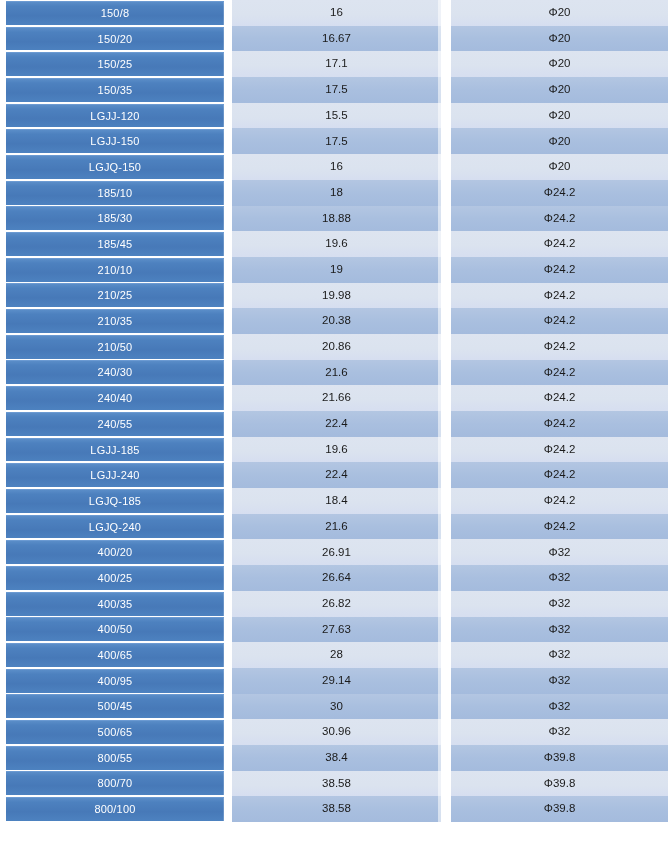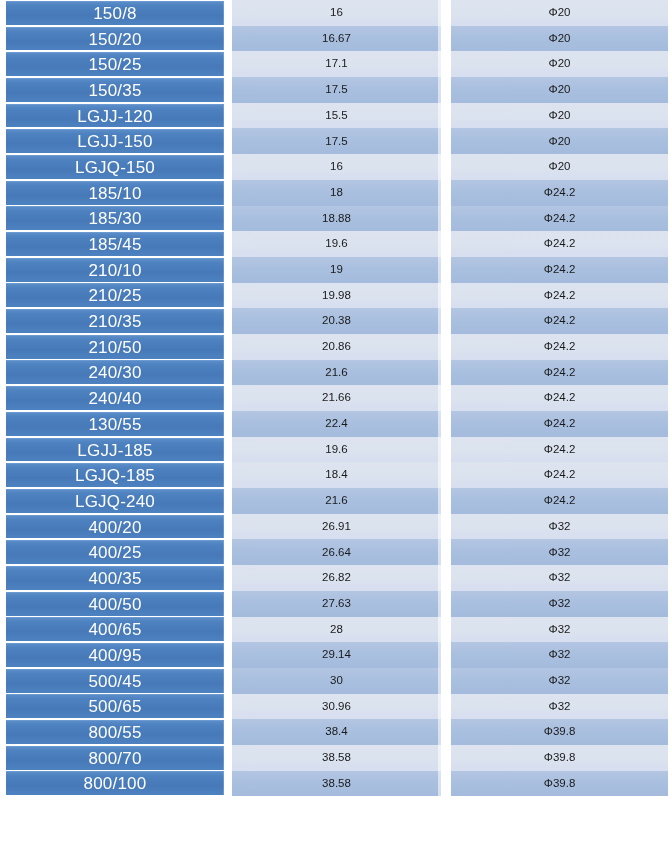--- a/index.html
+++ b/index.html
@@ -39,21 +39,21 @@
   .col-model {
     width: 228px;
   }
   .col-model .pill {
     margin: 0 4px 0 6px;
     height: 23px;
     display: flex;
     align-items: center;
     justify-content: center;
     color: #ffffff;
-    font-size: 17px;
+    font-size: 11px;
     letter-spacing: 0.2px;
     background: linear-gradient(to bottom,
                 #5a8dc8 0%,
                 #4d81bf 18%,
                 #4779b8 60%,
                 #4d82c0 100%);
     border-top: 1px solid #6b9ad2;
     box-shadow: inset -1px 0 0 rgba(255,255,255,0.18);
   }
 
@@ -345,40 +345,55 @@
           </div>
         </td>
         <td class="cell col-dia">
           <div class="band">
             <span class="txt">Φ24.2</span>
           </div>
         </td>
       </tr>
       <tr class="spec-row r-dark">
         <td class="cell col-model">
-          <div class="pill">130/55</div>
+          <div class="pill">240/55</div>
         </td>
         <td class="cell col-val">
           <div class="band">
             <span class="txt">22.4</span>
           </div>
         </td>
         <td class="cell col-dia">
           <div class="band">
             <span class="txt">Φ24.2</span>
           </div>
         </td>
       </tr>
       <tr class="spec-row r-light">
         <td class="cell col-model">
           <div class="pill">LGJJ-185</div>
         </td>
         <td class="cell col-val">
           <div class="band">
             <span class="txt">19.6</span>
+          </div>
+        </td>
+        <td class="cell col-dia">
+          <div class="band">
+            <span class="txt">Φ24.2</span>
+          </div>
+        </td>
+      </tr>
+      <tr class="spec-row r-dark">
+        <td class="cell col-model">
+          <div class="pill">LGJJ-240</div>
+        </td>
+        <td class="cell col-val">
+          <div class="band">
+            <span class="txt">22.4</span>
           </div>
         </td>
         <td class="cell col-dia">
           <div class="band">
             <span class="txt">Φ24.2</span>
           </div>
         </td>
       </tr>
       <tr class="spec-row r-light">
         <td class="cell col-model">

